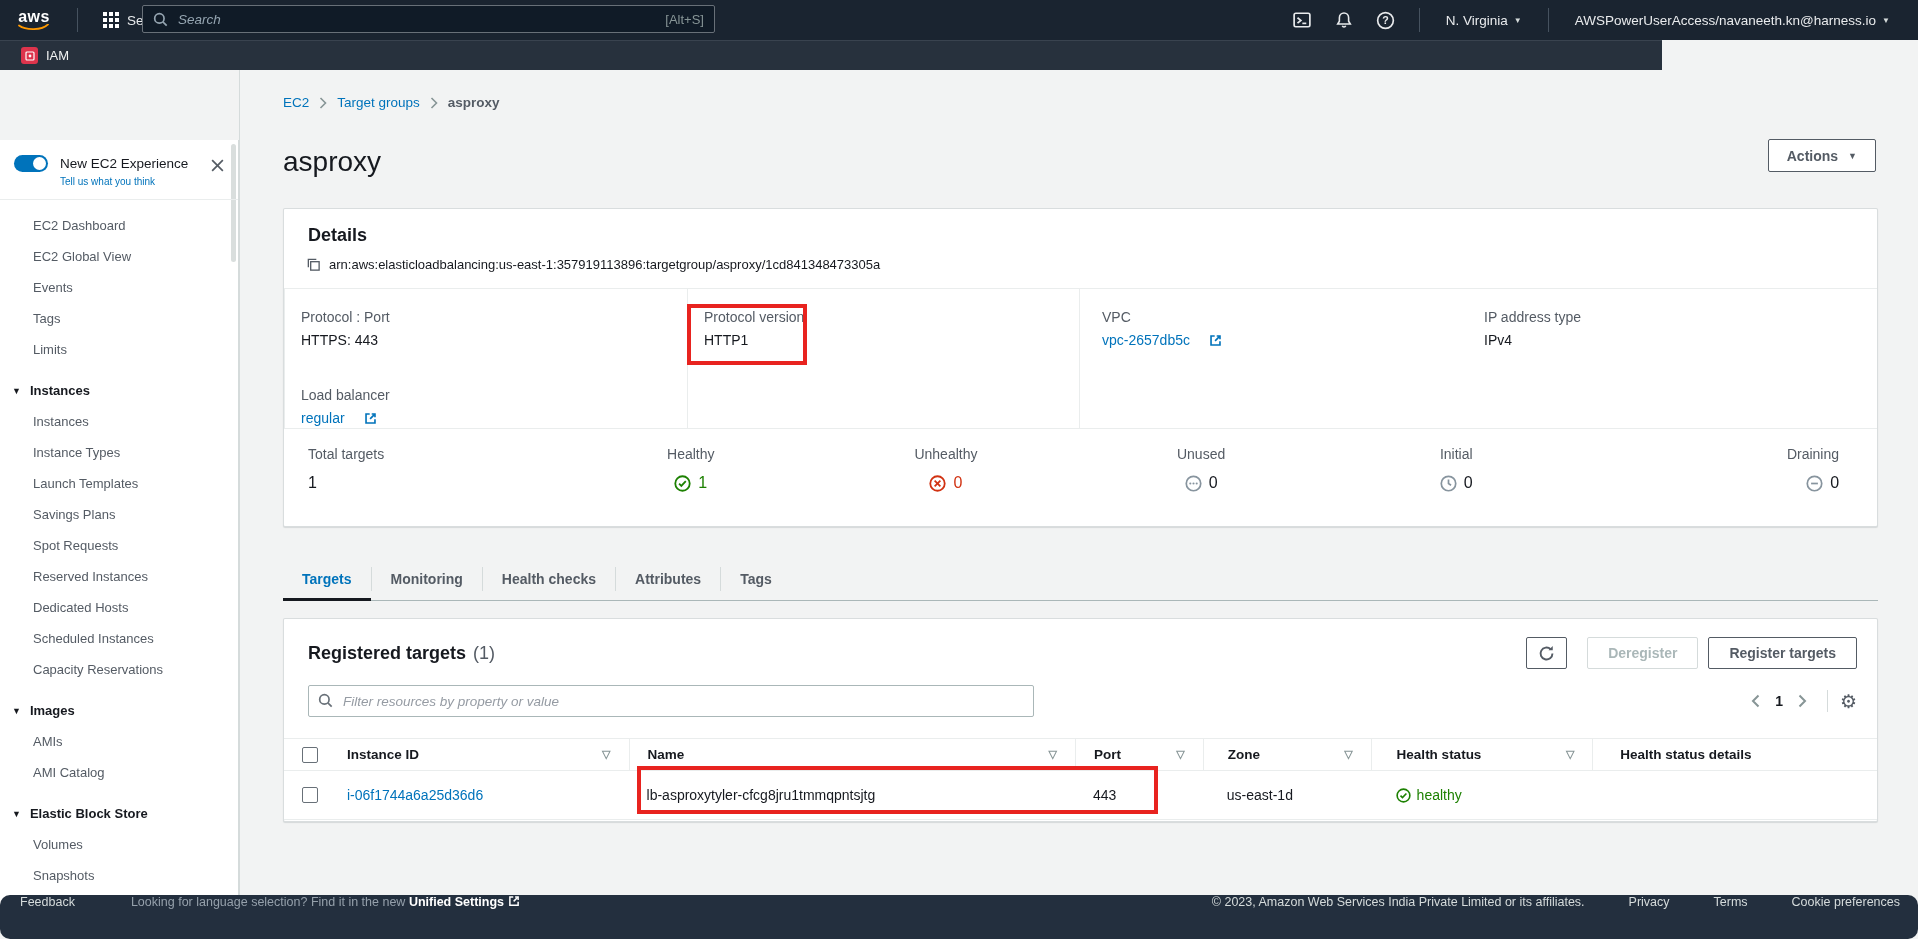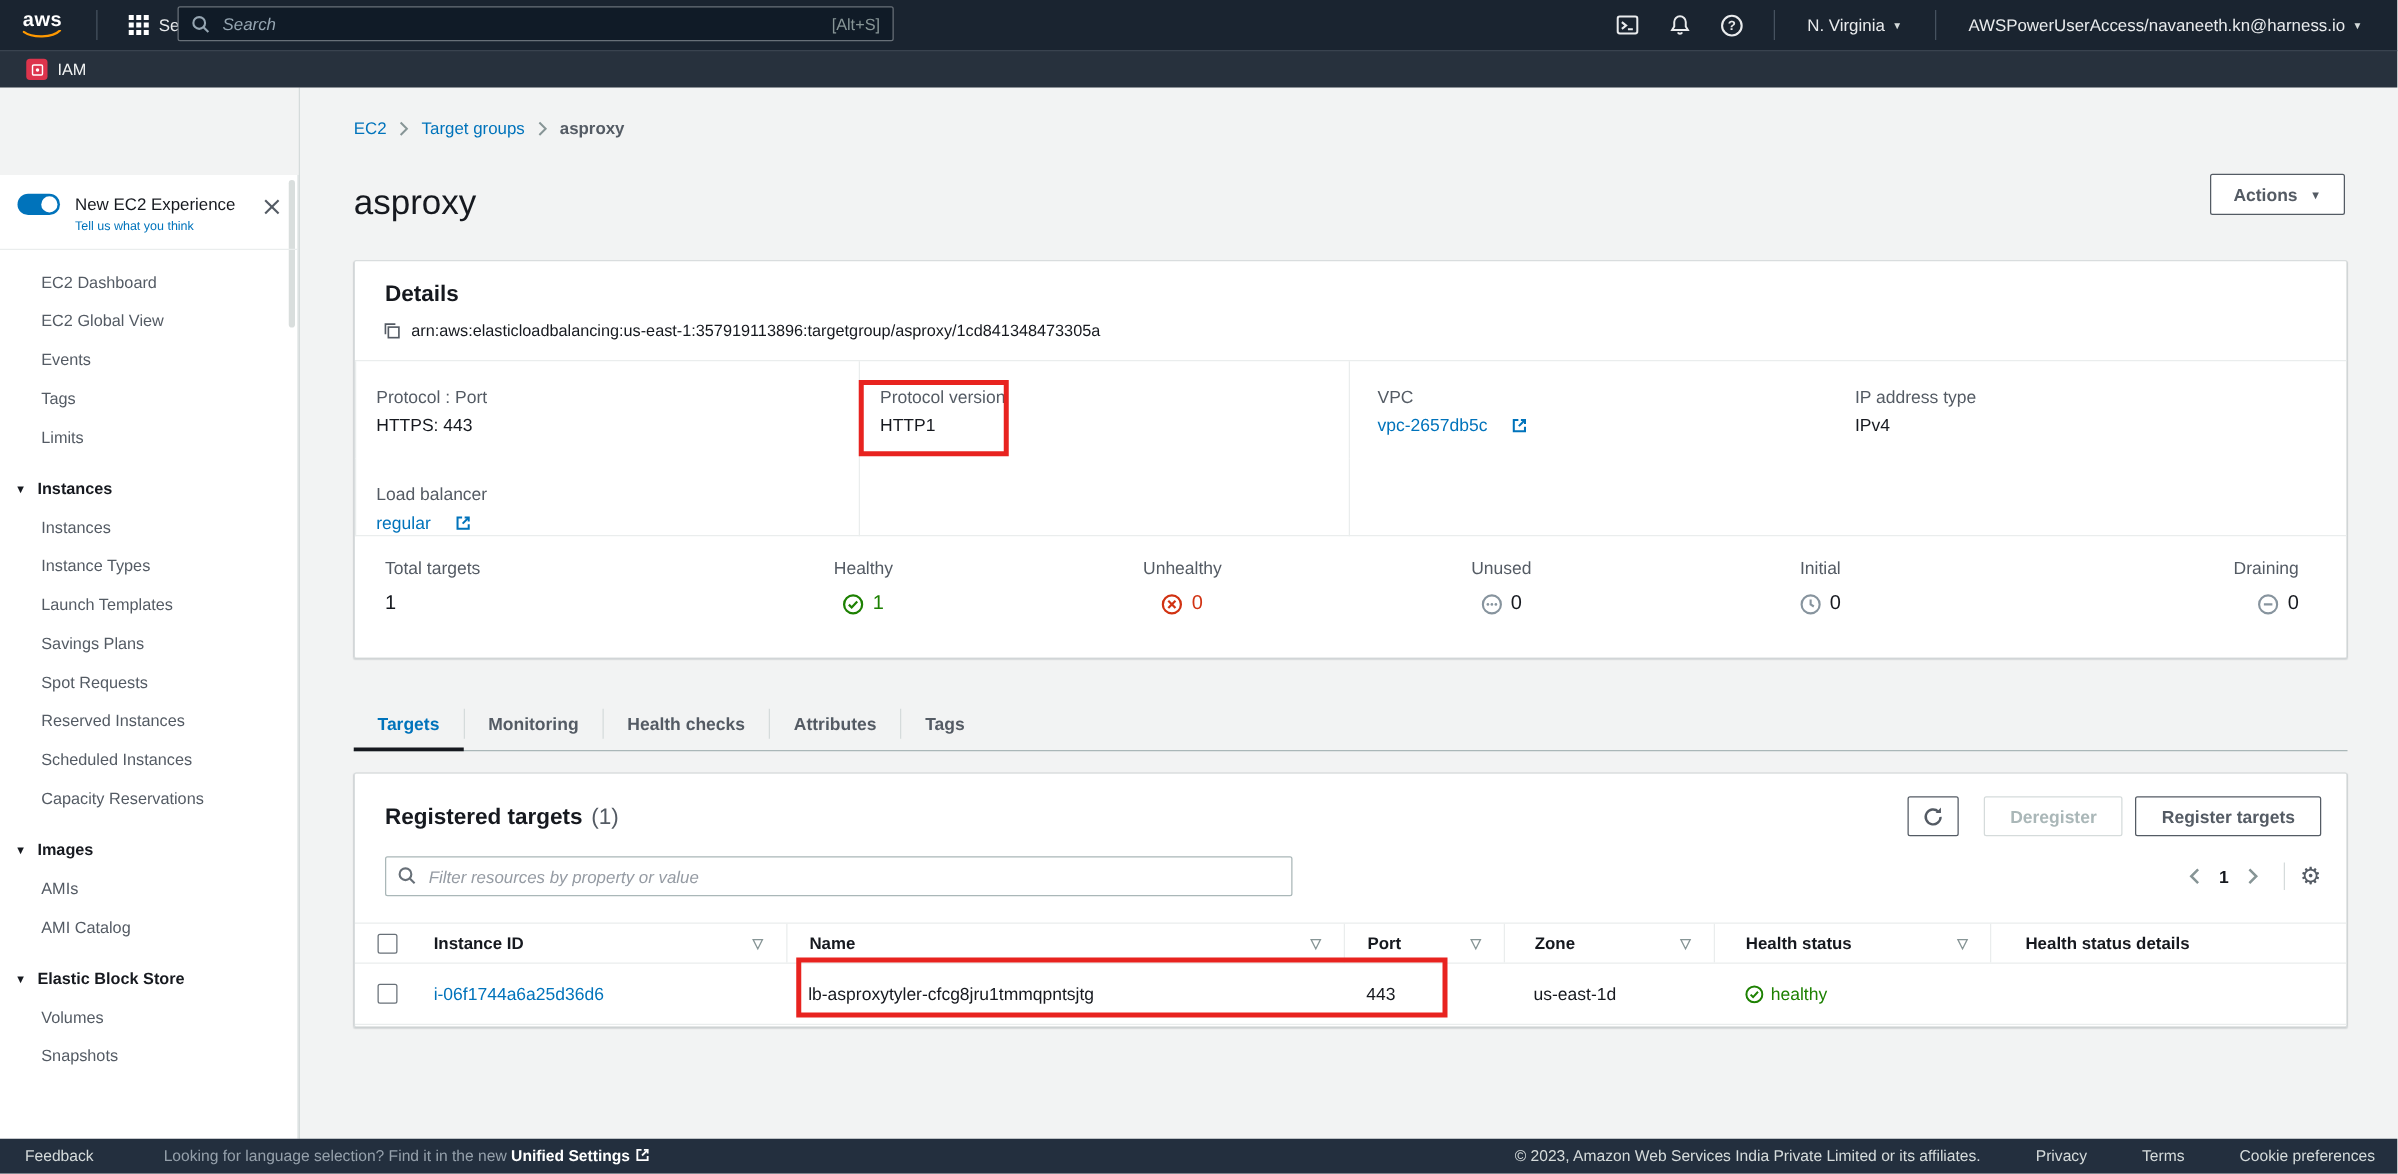--- a/index.html
+++ b/index.html
@@ -17,21 +17,21 @@
   .tb-search{position:absolute;left:142px;top:5px;width:573px;height:28px;background:#101b27;border:1px solid #687078;border-radius:2px;display:flex;align-items:center;padding:0 10px;box-sizing:border-box;}
   .tb-search input{flex:1;background:transparent;border:none;outline:none;color:#d5dbdb;font-size:13.5px;font-style:italic;font-family:"Liberation Sans",sans-serif;margin-left:8px;}
   .tb-search input::placeholder{color:#95a5b1;}
   .tb-shortcut{color:#879596;font-size:13px;}
   .tb-right{position:absolute;right:14px;top:0;height:40px;display:flex;align-items:center;gap:0;}
   .tb-iconbtn{width:42px;height:40px;display:flex;align-items:center;justify-content:center;color:#e9ebed;cursor:pointer;}
   .tb-caret{font-size:8px;margin-left:6px;color:#d5dbdb;}
   .tb-text{font-size:13.5px;color:#e9ebed;display:flex;align-items:center;padding:0 14px;cursor:pointer;height:40px;}
 
   
-  .favbar{position:absolute;top:40px;left:0;width:1918px;height:30px;background:#27313d;display:flex;align-items:center;z-index:29;border-top:1px solid #39434f;box-sizing:border-box;text-align:center;}
+  .favbar{position:absolute;top:40px;left:0;width:1662px;height:30px;background:#27313d;display:flex;align-items:center;z-index:29;border-top:1px solid #39434f;box-sizing:border-box;text-align:center;}
   .fav-item{display:flex;align-items:center;gap:8px;margin-left:21px;color:#f1f3f3;font-size:13px;cursor:pointer;}
   .iam-ic{width:17px;height:17px;border-radius:3px;background:#dd344c;display:flex;align-items:center;justify-content:center;}
 
   
   .side-line{position:absolute;left:239px;top:70px;width:1px;height:841px;background:#d5dbdb;}
   .side-panel{position:absolute;left:0;top:140px;width:239px;height:771px;background:#fff;border-right:1px solid #d5dbdb;box-sizing:border-box;overflow:hidden;}
   .side-scroll{position:absolute;right:2px;top:4px;width:5px;height:118px;background:#d9dedd;border-radius:3px;}
   .banner{padding:15px 14px 12px 14px;border-bottom:1px solid #eaeded;position:relative;}
   .banner-row{display:flex;align-items:center;gap:12px;}
   .toggle{width:34px;height:17px;border-radius:9px;background:#0073bb;position:relative;flex:none;cursor:pointer;}
@@ -113,21 +113,21 @@
   .c-details{width:285px;padding-left:27px;}
   .sort-ic{color:#879596;font-size:11px;margin-right:18px;}
   .checkbox{width:14px;height:14px;border:1px solid #687078;border-radius:2px;background:#fff;cursor:pointer;}
   .healthy-txt{color:#1d8102;display:flex;align-items:center;gap:6px;}
 
   .annotation{position:absolute;border:4px solid #e8231f;box-sizing:border-box;pointer-events:none;z-index:20;}
   .ann-protocol{left:403px;top:95px;width:120px;height:61px;}
   .ann-row{left:353px;top:147px;width:521px;height:48px;}
 
   
-  .footer{position:absolute;left:0;bottom:0;width:1918px;height:28px;background:#232f3e;display:flex;align-items:center;font-size:12.5px;color:#d5dbdb;z-index:30;}
+  .footer{position:absolute;left:0;bottom:0;width:1918px;height:44px;background:#232f3e;display:flex;align-items:flex-start;font-size:12.5px;color:#d5dbdb;z-index:30;border-radius:10px;}
   .footer .f-feedback{margin-left:20px;cursor:pointer;}
   .footer .f-lang{margin-left:56px;color:#95a0ab;}
   .footer .f-lang b{color:#fff;font-weight:bold;cursor:pointer;}
   .footer .f-right{margin-left:auto;display:flex;align-items:center;gap:44px;margin-right:18px;}
   .footer .f-link{cursor:pointer;}
   svg{display:block;}
 </style>
 </head>
 <body>
 
@@ -236,20 +236,21 @@
       <div class="nav-section">
         <span class="tri">▼</span>
         <span>Instances</span>
       </div>
       <div class="nav-item">Instances</div>
       <div class="nav-item">Instance Types</div>
       <div class="nav-item">Launch Templates</div>
       <div class="nav-item">Savings Plans</div>
       <div class="nav-item">Spot Requests</div>
       <div class="nav-item">Reserved Instances</div>
+      <div class="nav-item">Dedicated Hosts</div>
       <div class="nav-item">Scheduled Instances</div>
       <div class="nav-item">Capacity Reservations</div>
 
       <div class="nav-section">
         <span class="tri">▼</span>
         <span>Images</span>
       </div>
       <div class="nav-item">AMIs</div>
       <div class="nav-item">AMI Catalog</div>
 

